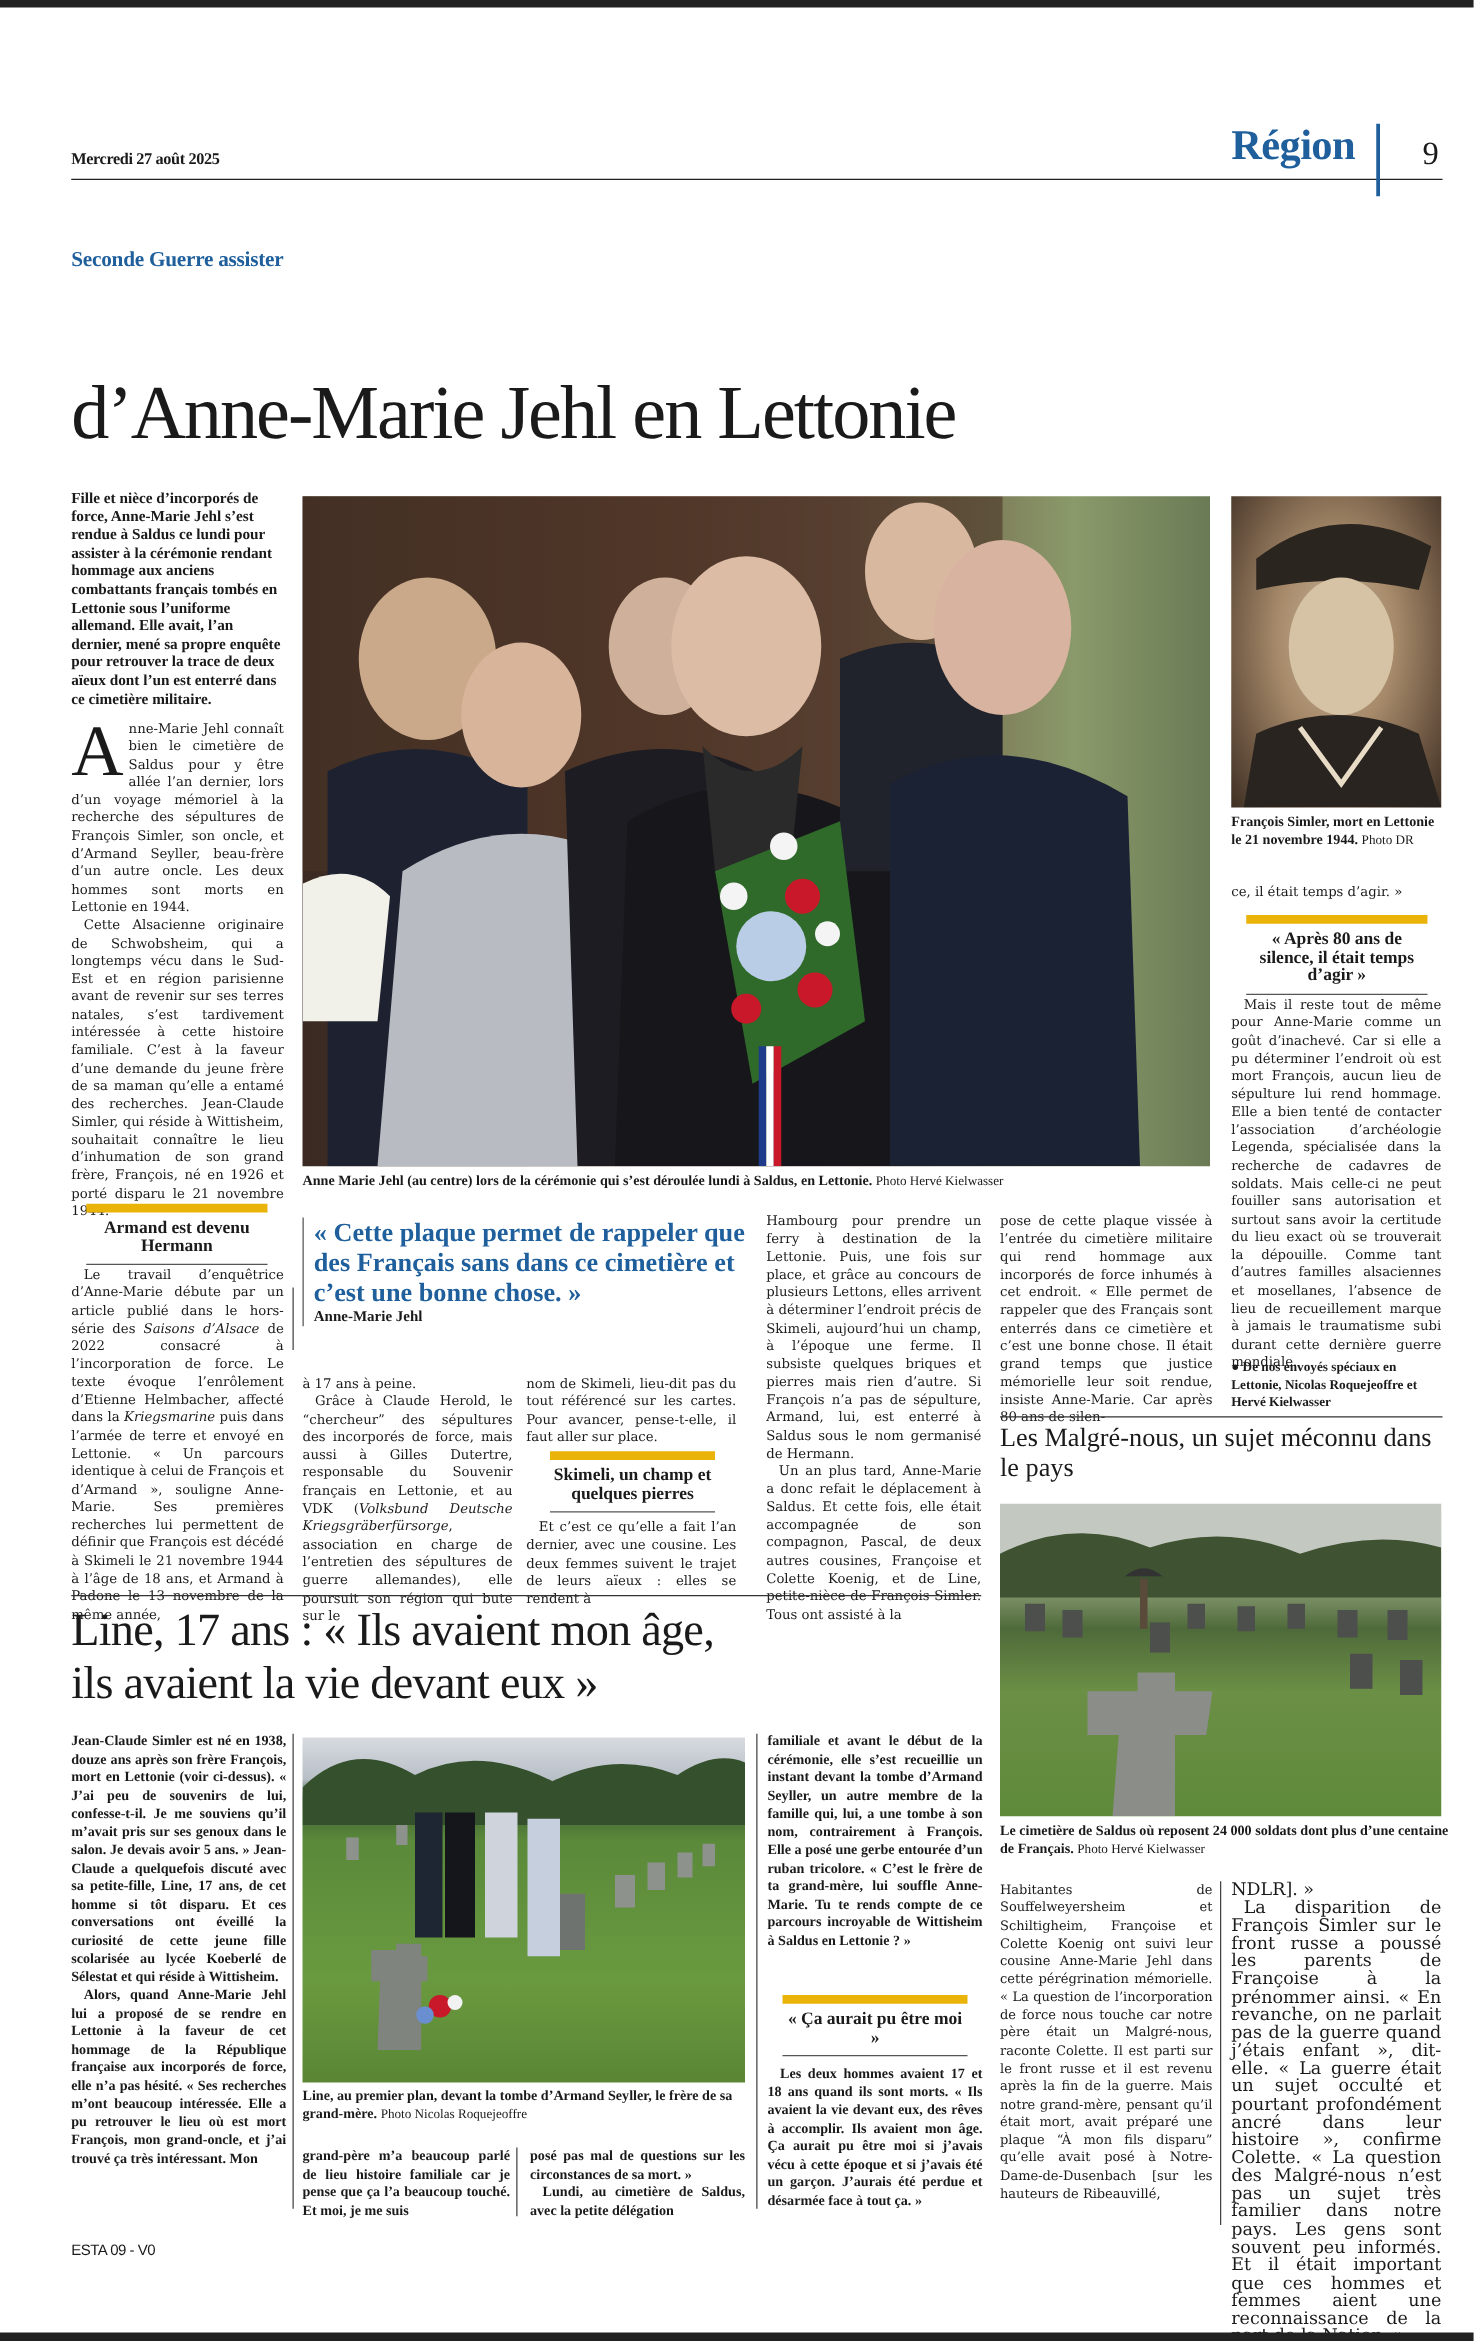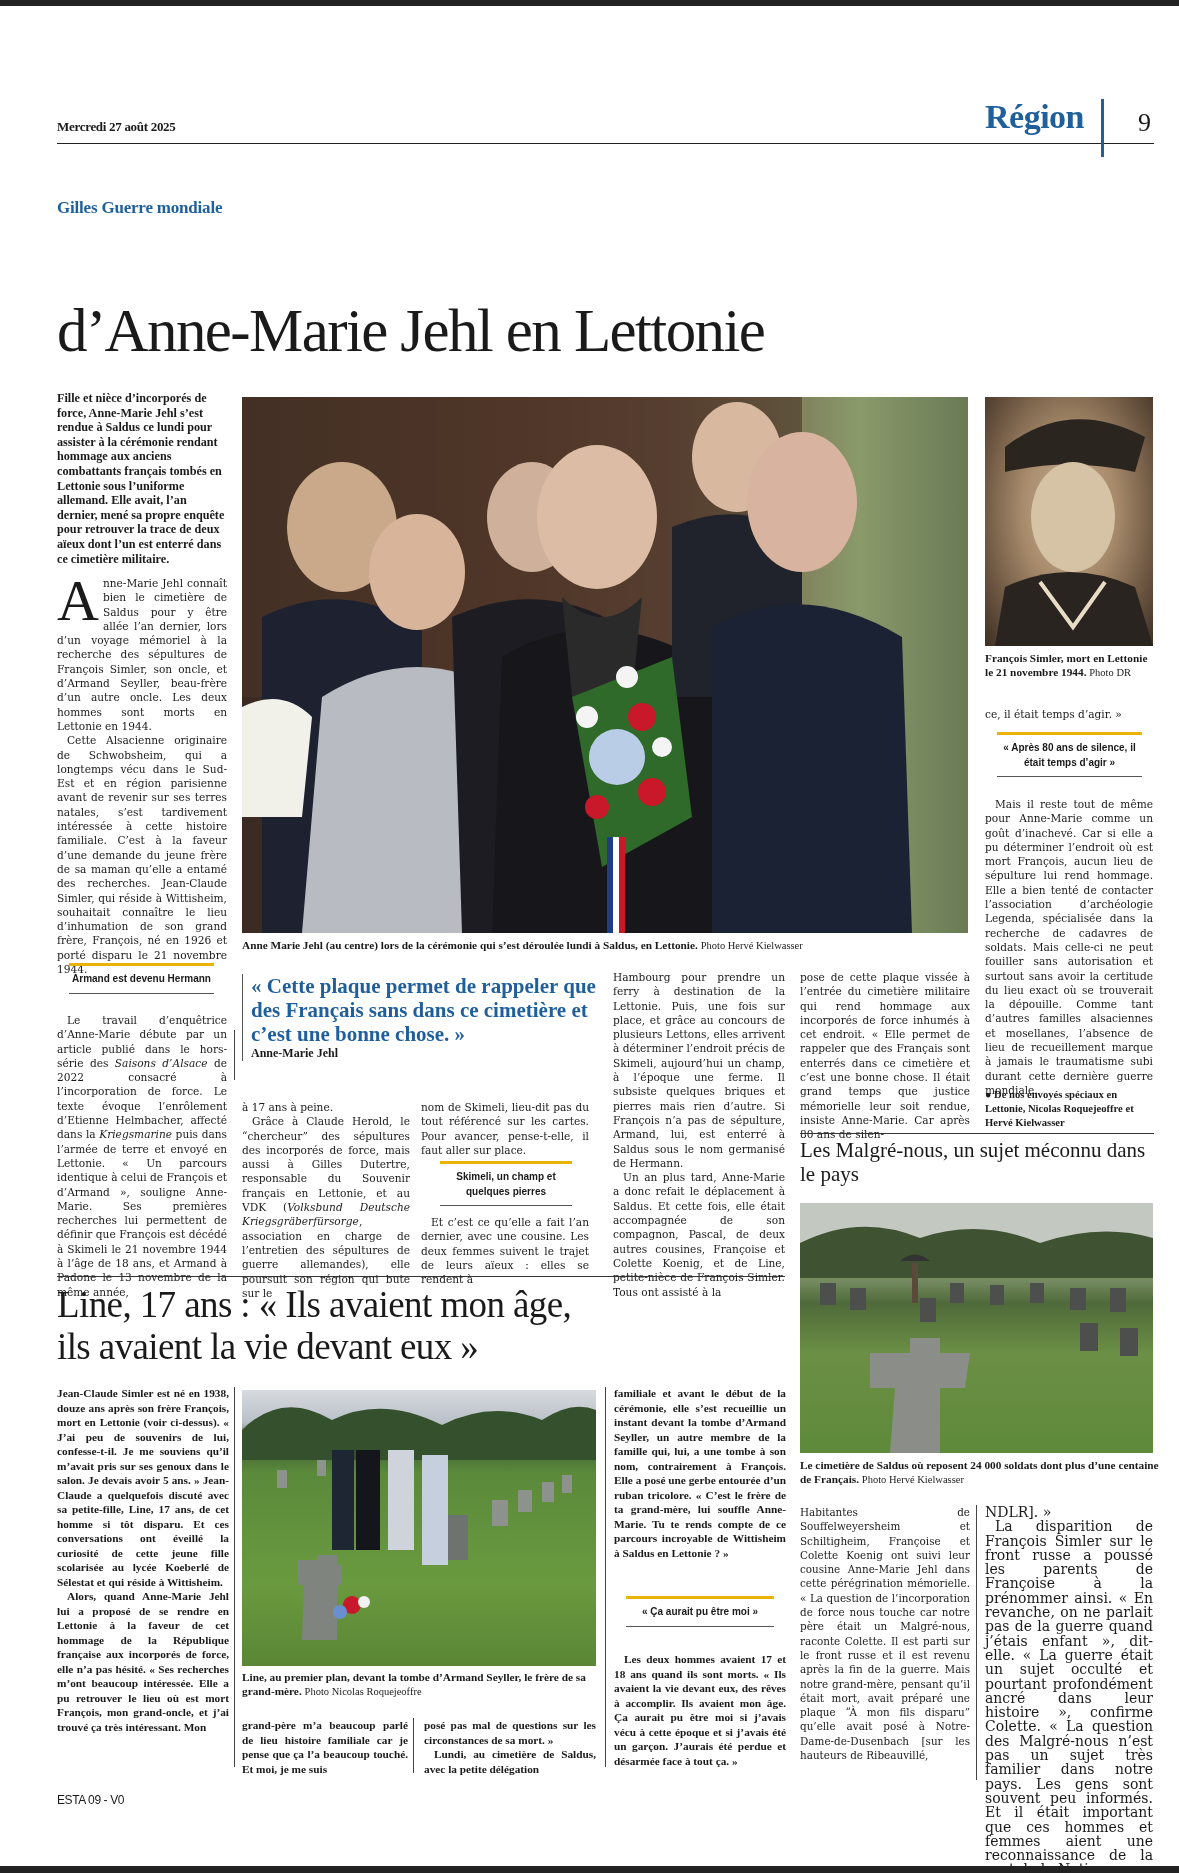--- a/index.html
+++ b/index.html
@@ -17,21 +17,21 @@
   .chapo{left:57px;top:391px;width:168px;font-family:"Liberation Serif",serif;font-weight:bold;font-size:12.2px;line-height:14.6px;margin:0;}
   .body{font-family:"DejaVu Serif",serif;font-size:10.6px;line-height:14.3px;text-align:justify;margin:0;}
   .body p{margin:0;text-indent:10px;}
   .body p.noind{text-indent:0;}
   .body.bold{font-weight:bold;font-family:"Liberation Serif",serif;font-size:12.3px;line-height:14.6px;}
   .dropcap{float:left;font-family:"Liberation Serif",serif;font-size:58px;line-height:46px;margin:2px 4px 0 0;}
   .photo{overflow:hidden;}
   .caption{font-family:"Liberation Serif",serif;font-size:11.3px;line-height:14px;}
   .caption b{font-weight:bold;}
   .credit{font-weight:normal;font-size:10.5px;}
-  .inter{text-align:center;font-family:Liberation Sans, sans-serif;font-weight:bold;font-size:10px;line-height:14.5px;border-top:3px solid #eab308;border-bottom:1px solid #555;padding:6px 0 6px;}
+  .inter{text-align:center;font-family:Liberation Serif, serif;font-weight:bold;font-size:14px;line-height:14.5px;border-top:7px solid #eab308;border-bottom:1px solid #555;padding:6px 0 6px;}
   .quote-block{left:242px;top:974px;width:352px;border-left:1px solid #555;padding-left:8px;}
   .quote-text{font-family:"Liberation Serif",serif;font-weight:bold;font-size:21px;line-height:24px;color:#1f5f9c;margin:0;}
   .quote-author{font-family:"Liberation Serif",serif;font-weight:bold;font-size:12px;}
   .colsep{width:1px;background:#444;}
   .hrule{height:1px;background:#333;}
   .sec-head{font-family:"Liberation Serif",serif;font-size:21px;line-height:24px;}
   .line-head{left:57px;top:1284px;font-family:"Liberation Serif",serif;font-size:37px;line-height:42px;letter-spacing:-0.6px;margin:0;font-weight:normal;}
   .sign{font-family:"Liberation Serif",serif;font-weight:bold;font-size:10.6px;line-height:14px;}
   .footer{left:57px;top:1793px;font-family:"Liberation Sans",sans-serif;font-size:12px;letter-spacing:-0.4px;}
   
@@ -44,21 +44,21 @@
 <body>
 
 <div class="abs topbar"></div>
 
 <div class="abs date">Mercredi 27 août 2025</div>
 <div class="abs rule-top"></div>
 <div class="abs region">Région</div>
 <div class="abs vbar"></div>
 <div class="abs pageno">9</div>
 
-<div class="abs kicker">Gilles Guerre mondiale</div>
+<div class="abs kicker">Seconde Guerre assister</div>
 <h1 class="abs headline">
   <br>
   <span>d’Anne-Marie Jehl en Lettonie</span>
 </h1>
 
 <p class="abs chapo">Fille et nièce d’incorporés de force, Anne-Marie Jehl s’est rendue à Saldus ce lundi pour assister à la cérémonie rendant hommage aux anciens combattants français tombés en Lettonie sous l’uniforme allemand. Elle avait, l’an dernier, mené sa propre enquête pour retrouver la trace de deux aïeux dont l’un est enterré dans ce cimetière militaire.</p>
 
 <div class="abs body" style="left:57px;top:576px;width:170px;">
   <p class="noind"><span class="dropcap">A</span><span>nne-Marie Jehl connaît bien le cimetière de Saldus pour y être allée l’an dernier, lors d’un voyage mémoriel à la recherche des sépultures de François Simler, son oncle, et d’Armand Seyller, beau-frère d’un autre oncle. Les deux hommes sont morts en Lettonie en 1944.</span></p>
   <p>Cette Alsacienne originaire de Schwobsheim, qui a longtemps vécu dans le Sud-Est et en région parisienne avant de revenir sur ses terres natales, s’est tardivement intéressée à cette histoire familiale. C’est à la faveur d’une demande du jeune frère de sa maman qu’elle a entamé des recherches. Jean-Claude Simler, qui réside à Wittisheim, souhaitait connaître le lieu d’inhumation de son grand frère, François, né en 1926 et porté disparu le 21 novembre 1944.</p>

